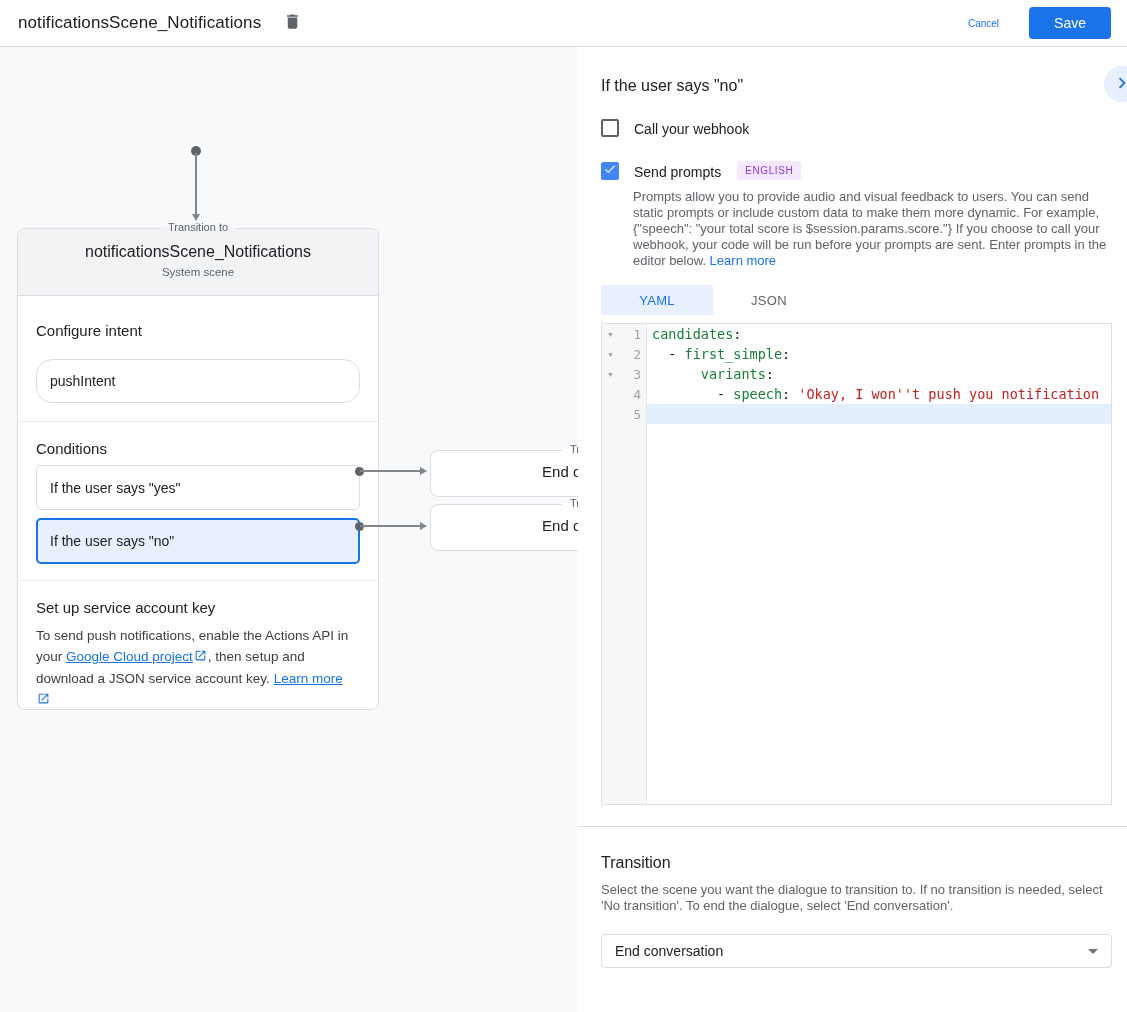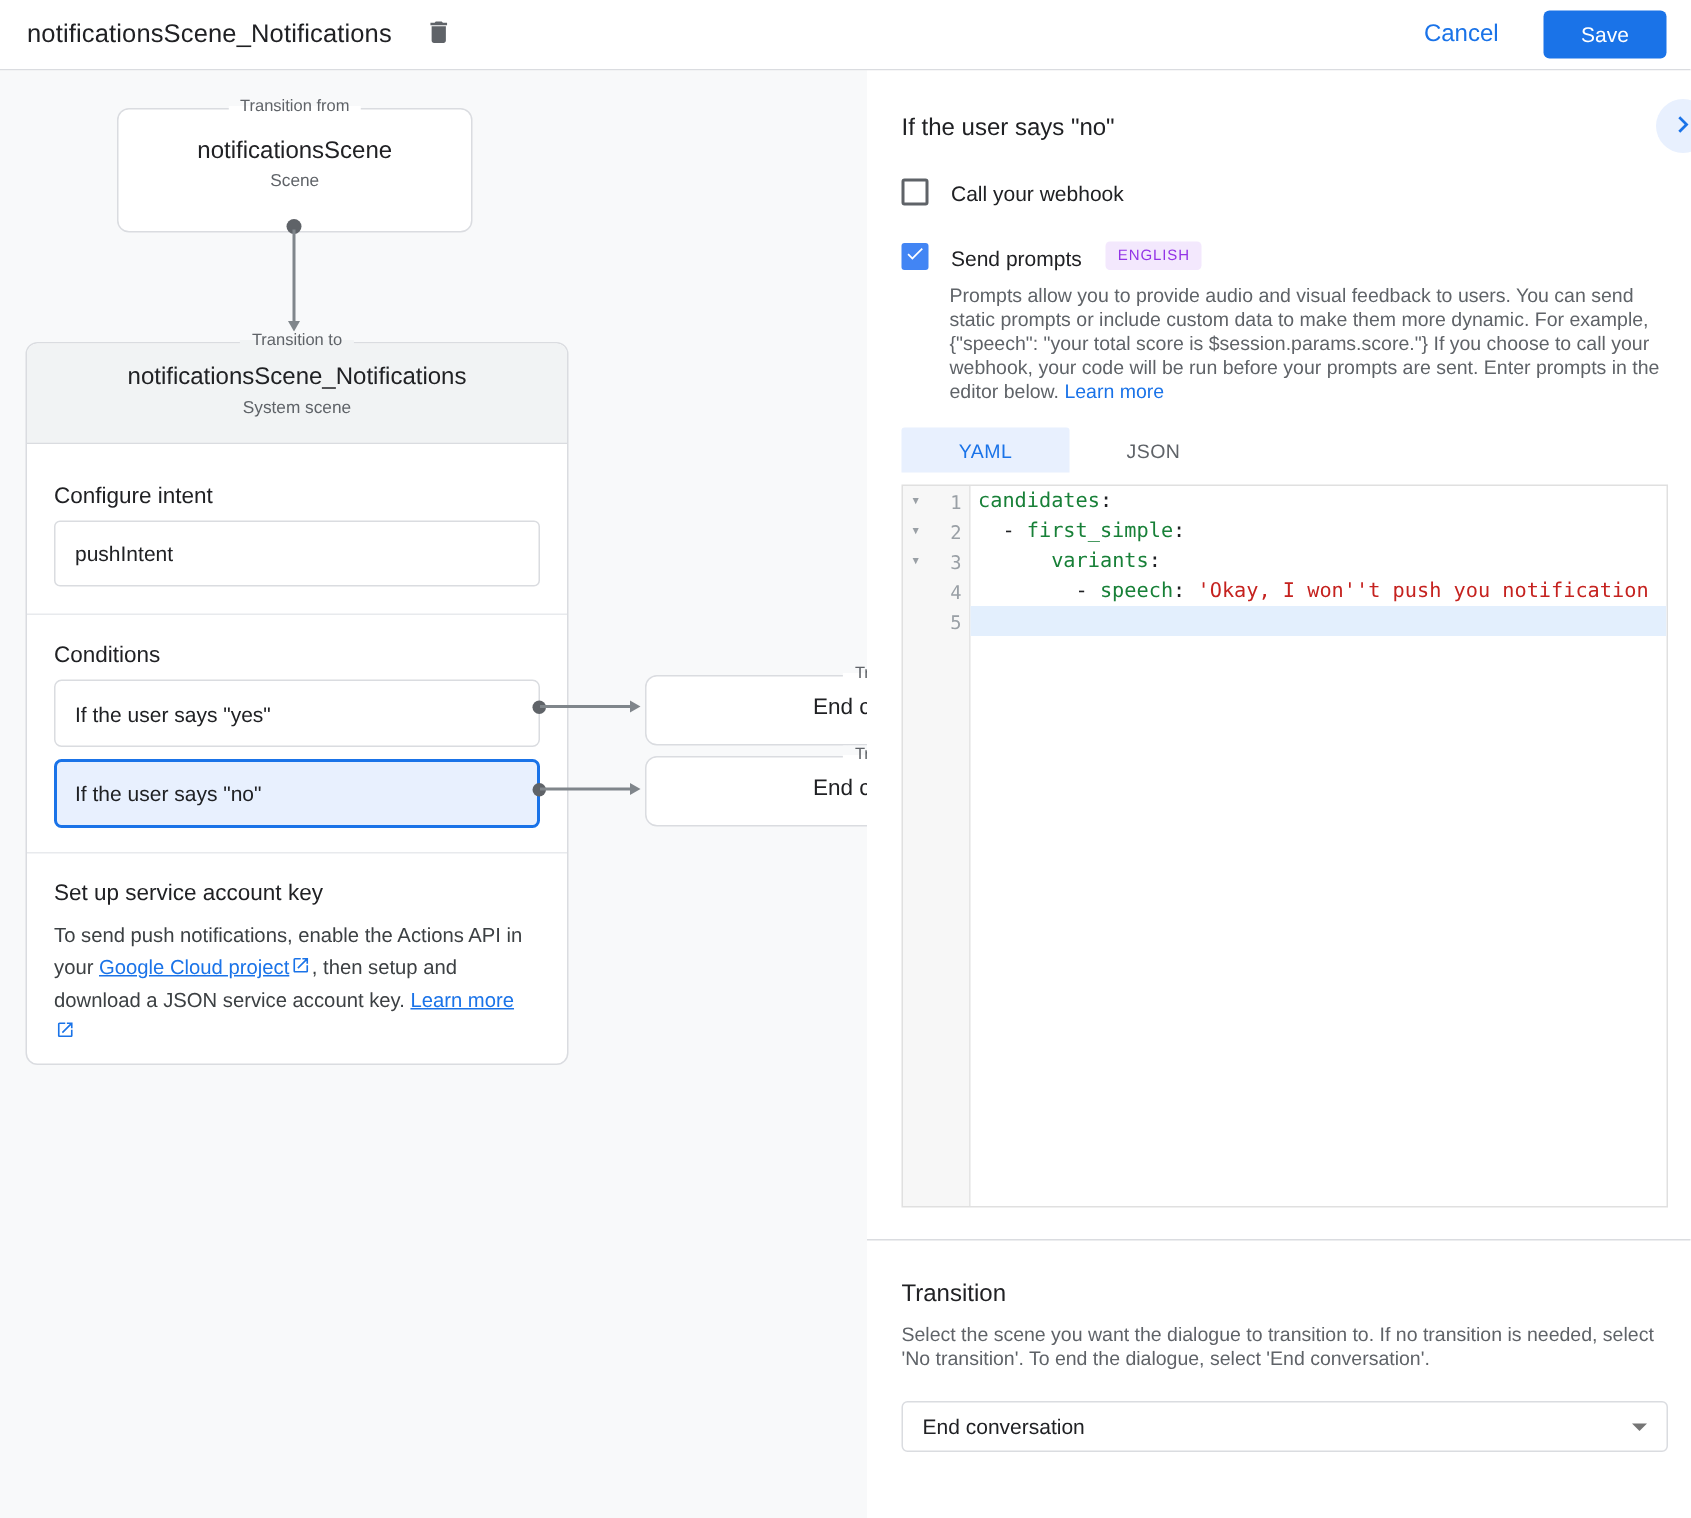--- a/index.html
+++ b/index.html
@@ -6,21 +6,21 @@
   html,body { width: 1127px; height: 1012px; overflow: hidden; background: #fff;
     font-family: "Liberation Sans", sans-serif; color: #202124; }
 
   
   .topbar { position: absolute; left: 0; top: 0; width: 1127px; height: 47px;
     background: #fff; border-bottom: 1px solid #dadce0; display: flex; align-items: center; }
   .topbar-title { margin-left: 18px; font-size: 17px; color: #202124; letter-spacing: .1px; }
   .trash-btn { margin-left: 18px; width: 26px; height: 26px; display: flex; align-items: center;
     justify-content: center; cursor: pointer; background: none; border: none; }
   .topbar-spacer { flex: 1; }
-  .cancel-btn { background: none; border: none; color: #1a73e8; font-size: 16px; font-weight: 500;
+  .cancel-btn { background: none; border: none; color: #1a73e8; font-size: 10px; font-weight: 500;
     font-family: inherit; cursor: pointer; margin-right: 30px; }
   .save-btn { background: #1a73e8; border: none; color: #fff; font-size: 14px; font-weight: 500;
     font-family: inherit; border-radius: 4px; padding: 8px 25px; margin-right: 16px; cursor: pointer; }
 
   
   .canvas { position: absolute; left: 0; top: 47px; width: 578px; height: 965px; background: #f8f9fa; z-index: 1; }
   .node { position: absolute; background: #fff; border: 1px solid #dadce0; border-radius: 8px; }
   .legend { position: absolute; top: -8px; left: 50%; transform: translateX(-50%);
     font-size: 11px; color: #5f6368; padding: 0 8px; white-space: nowrap;
     background: linear-gradient(to bottom, #f8f9fa 50%, #ffffff 50%); }
@@ -29,21 +29,21 @@
   .from-node { left: 78px; top: 25px; width: 237px; height: 83px; text-align: center; padding-top: 19px; }
   .node-title { font-size: 16px; color: #202124; }
   .node-sub { font-size: 11.5px; color: #5f6368; margin-top: 5px; }
 
   .to-card { left: 17px; top: 181px; width: 362px; height: 482px; }
   .card-header { background: #f1f3f4; border-bottom: 1px solid #dadce0; border-radius: 7px 7px 0 0;
     height: 67px; text-align: center; padding-top: 14px; }
   .card-body { padding: 0 18px; }
   .sec-heading { font-size: 15px; color: #202124; font-weight: 400; }
   .sec1 .sec-heading { padding-top: 26px; }
-  .intent-input { margin-top: 8px; height: 44px; border: 1px solid #dadce0; border-radius: 4px;
+  .intent-input { margin-top: 20px; height: 44px; border: 1px solid #dadce0; border-radius: 16px;
     display: flex; align-items: center; padding-left: 13px; font-size: 14px; background: #fff; }
   .card-div { border: none; border-top: 1px solid #e8eaed; margin: 18px -18px 0 -18px; }
   .sec2 .sec-heading { padding-top: 18px; }
   .cond-box { margin-top: 8px; height: 45px; border: 1px solid #dadce0; border-radius: 5px;
     display: flex; align-items: center; padding-left: 13px; font-size: 14px; background: #fff; cursor: pointer; }
   .cond-box.selected { border: 2px solid #1a73e8; background: #e8f0fe; height: 46px; padding-left: 12px; }
   .sec2 { padding-bottom: 16px; }
   .sec3 .sec-heading { padding-top: 18px; }
   .sa-text { margin-top: 9px; font-size: 13.5px; line-height: 21px; color: #3c4043; }
   .sa-text a { color: #1a73e8; text-decoration: underline; cursor: pointer; }
@@ -123,25 +123,20 @@
         </svg>
     </span>
   </button>
   <div class="topbar-spacer"></div>
   <button class="cancel-btn">Cancel</button>
   <button class="save-btn">Save</button>
 </div>
 
 <div class="canvas">
 
-  <div class="node from-node">
-    <span class="legend">Transition from</span>
-    <div class="node-title">notificationsScene</div>
-    <div class="node-sub">Scene</div>
-  </div>
 
   <div class="dot" style="left:191px;top:99px;width:10px;height:10px;"></div>
   <div class="v-line" style="left:195px;top:106px;height:62px;"></div>
   <div class="arrow-down" style="left:192px;top:167px;"></div>
 
   <div class="node to-card">
     <span class="legend on-gray">Transition to</span>
     <div class="card-header">
       <div class="node-title">notificationsScene_Notifications</div>
       <div class="node-sub">System scene</div>

